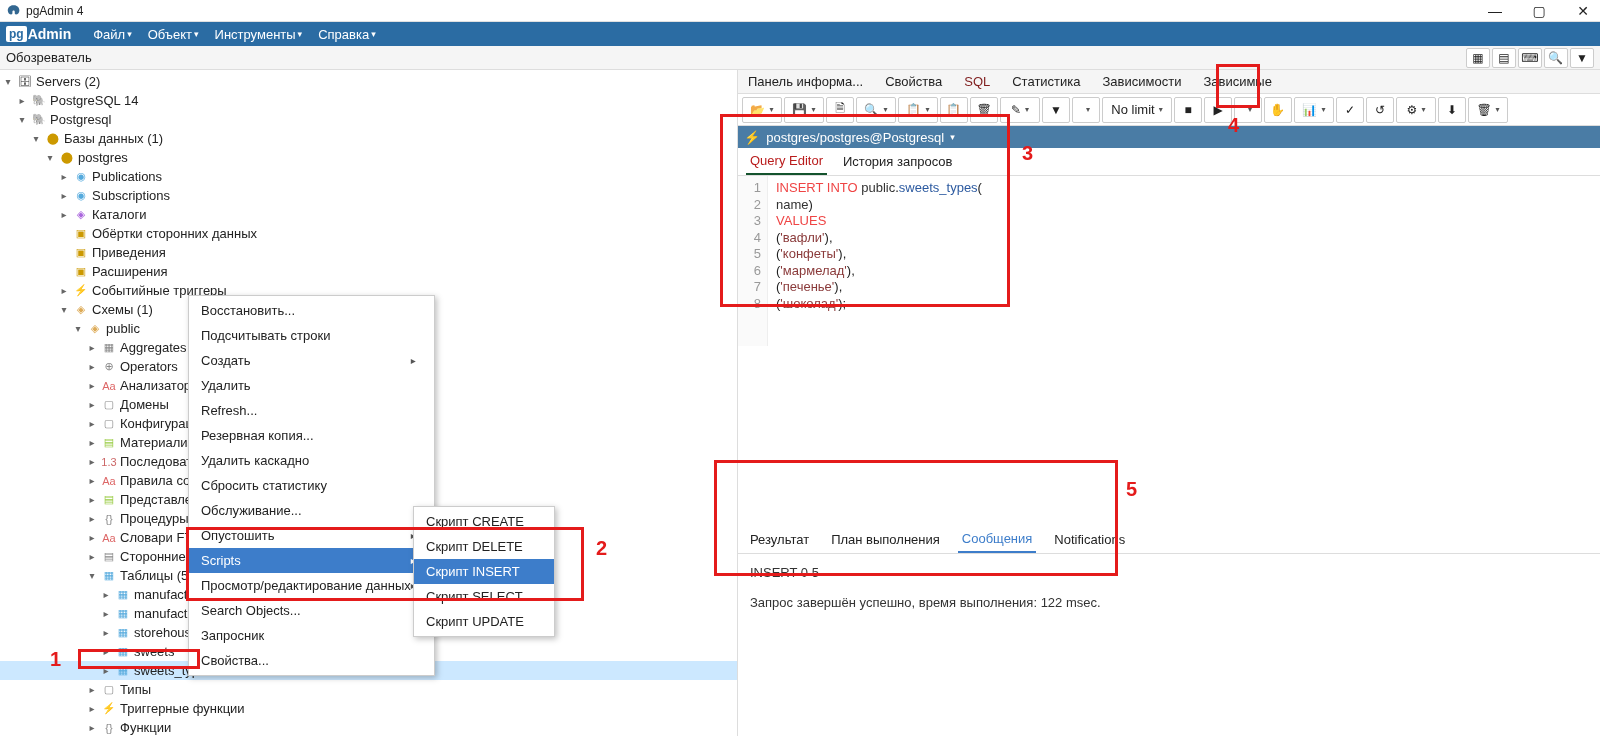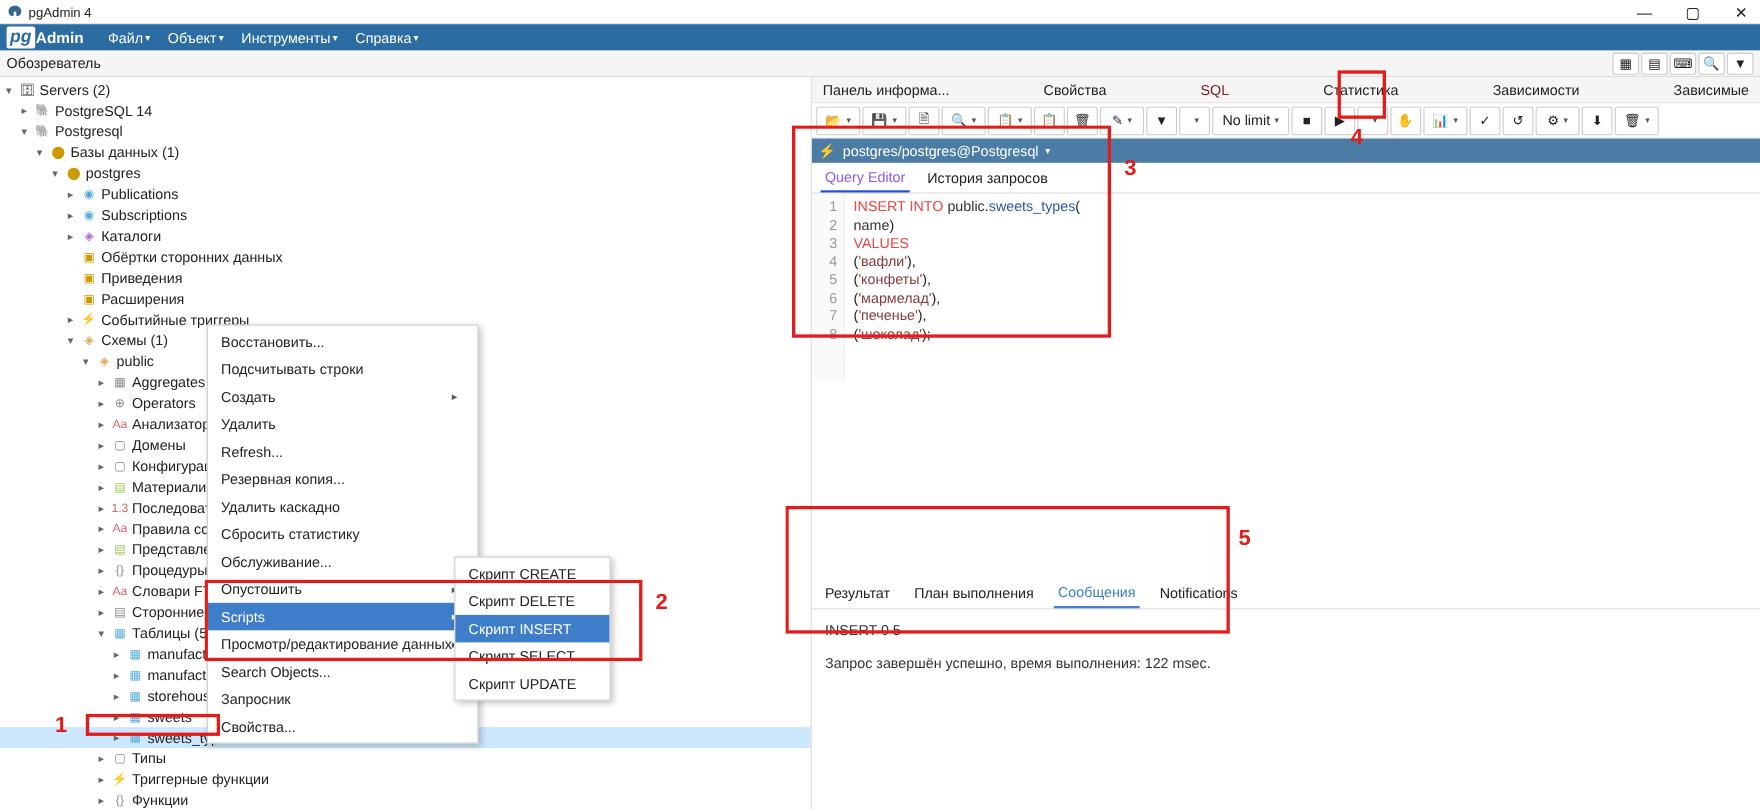--- a/index.html
+++ b/index.html
@@ -4,50 +4,50 @@
 <style>
 * { box-sizing: border-box; margin: 0; padding: 0; font-family: -apple-system, 'Segoe UI', Arial, sans-serif; font-size: 13px; }
 body { background: #fff; color: #222; overflow: hidden; width: 1600px; height: 736px; position: relative; }
 .titlebar { height: 22px; background: #fff; display: flex; align-items: center; padding: 0 6px; border-bottom: 1px solid #e0e0e0; }
 .titlebar svg { width: 14px; height: 14px; margin-right: 6px; }
 .titlebar-title { flex: 1; font-size: 12px; }
 .win-btns { display: flex; gap: 22px; }
 .win-btn { width: 22px; height: 18px; display: flex; align-items: center; justify-content: center; font-size: 14px; cursor: pointer; }
 .menubar { height: 24px; background: #2b6ca3; display: flex; align-items: center; color: #fff; padding: 0 6px; }
 .logo { font-weight: bold; font-size: 14px; margin-right: 14px; display: flex; align-items: center; }
-.logo .pg { background: #fff; color: #2b6ca3; padding: 1px 3px; border-radius: 2px; font-size: 16px; margin-right: 1px; font-style: italic; }
+.logo .pg { background: #fff; color: #2b6ca3; padding: 1px 3px; border-radius: 2px; font-size: 12px; margin-right: 1px; }
 .menubar-item { padding: 0 8px; height: 100%; display: flex; align-items: center; cursor: pointer; font-size: 13px; }
 .chev { font-size: 9px; margin-left: 2px; }
 .browser-header { height: 24px; background: #f5f5f5; border-bottom: 1px solid #ddd; display: flex; align-items: center; padding: 0 6px; font-size: 13px; position: relative; }
 .browser-header-icons { position: absolute; right: 6px; display: flex; gap: 2px; }
 .hicon { width: 24px; height: 20px; display: flex; align-items: center; justify-content: center; cursor: pointer; border: 1px solid #ccc; background: #fff; border-radius: 2px; font-size: 12px; }
 .main { display: flex; height: calc(736px - 70px); }
 .sidebar { width: 738px; border-right: 1px solid #ddd; overflow: auto; position: relative; }
 .tree { padding: 2px 0; font-size: 13px; }
 .node { display: flex; align-items: center; height: 19px; cursor: pointer; white-space: nowrap; }
 .node.selected { background: #cce8ff; }
 .tog { width: 12px; text-align: center; font-size: 10px; color: #666; display: inline-block; }
 .ticon { width: 16px; height: 16px; margin: 0 3px; display: inline-flex; align-items: center; justify-content: center; font-size: 11px; }
 .context-menu { position: absolute; background: #fff; border: 1px solid #ccc; box-shadow: 2px 2px 6px rgba(0,0,0,0.25); z-index: 100; min-width: 224px; padding: 2px 0; }
 .cm-item { padding: 5px 18px 5px 12px; cursor: pointer; font-size: 13px; display: flex; justify-content: space-between; align-items: center; }
 .cm-item.hl { background: #3d7dca; color: #fff; }
 .cm-sub { font-size: 10px; color: #555; }
 .cm-item.hl .cm-sub { color: #fff; }
 .right { flex: 1; display: flex; flex-direction: column; }
-.prop-tabs { height: 24px; background: #f5f5f5; border-bottom: 1px solid #ddd; display: flex; align-items: center; padding: 0 6px; gap: 14px; font-size: 13px; justify-content: space-between; }
+.prop-tabs { height: 24px; background: #f5f5f5; border-bottom: 1px solid #ddd; display: flex; align-items: center; padding: 0 6px; gap: 14px; font-size: 13px; }
 .prop-tab { cursor: pointer; padding: 0 4px; }
 .prop-tab.active { color: #7f1d1d; }
 .toolbar { height: 32px; background: #fff; border-bottom: 1px solid #ddd; display: flex; align-items: center; padding: 0 4px; gap: 2px; }
 .tbtn { height: 26px; min-width: 28px; border: 1px solid #ccc; background: #fff; border-radius: 2px; display: flex; align-items: center; justify-content: center; cursor: pointer; font-size: 12px; padding: 0 4px; }
 .tbtn.split { min-width: 40px; }
 .tbtn .dd { font-size: 8px; margin-left: 4px; color: #555; }
 .conn-bar { height: 22px; background: #4a7ca5; color: #fff; display: flex; align-items: center; padding: 0 6px; font-size: 12px; }
 .query-tabs { height: 28px; display: flex; align-items: center; border-bottom: 1px solid #ddd; padding: 0 8px; gap: 12px; font-size: 13px; }
 .qtab { padding: 5px 4px; cursor: pointer; }
-.qtab.active { color: #8b5cf6; border-bottom: 2px solid #1d4ed8; }
+.qtab.active { color: #b91c1c; border-bottom: 2px solid #14532d; }
 .editor { display: flex; flex: 0 0 170px; font-family: Consolas, monospace; font-size: 13px; }
 .gutter { width: 30px; background: #fafafa; border-right: 1px solid #eee; text-align: right; padding: 4px 6px 4px 0; color: #999; line-height: 16.5px; }
 .code { padding: 4px 8px; line-height: 16.5px; }
 .kw { color: #ef4444; font-weight: normal; }
 .str { color: #8a3a3a; }
 .ident { color: #333; }
 .func { color: #2c5aa0; }
 .result-tabs { height: 28px; display: flex; align-items: center; border-bottom: 1px solid #ddd; padding: 0 8px; gap: 14px; font-size: 13px; margin-top: 180px; }
 .rtab { padding: 5px 4px; cursor: pointer; }
 .rtab.active { color: #3d7dca; border-bottom: 2px solid #3d7dca; }

